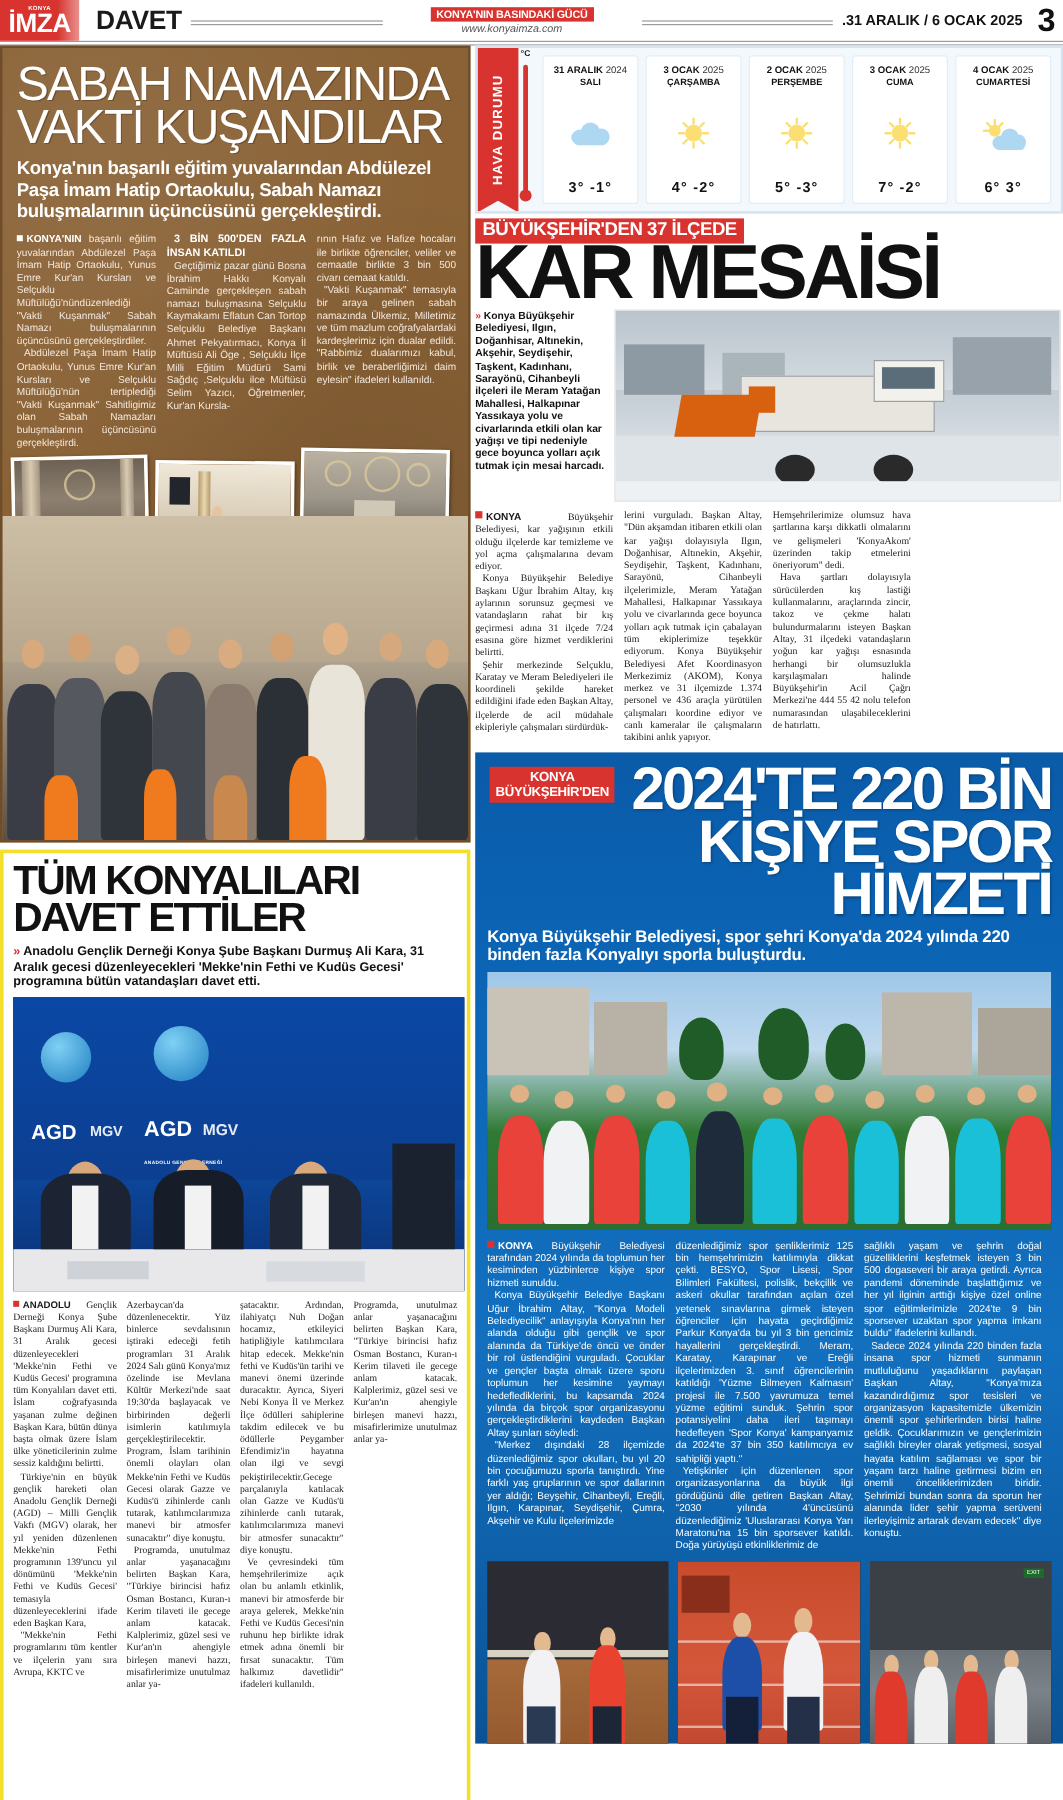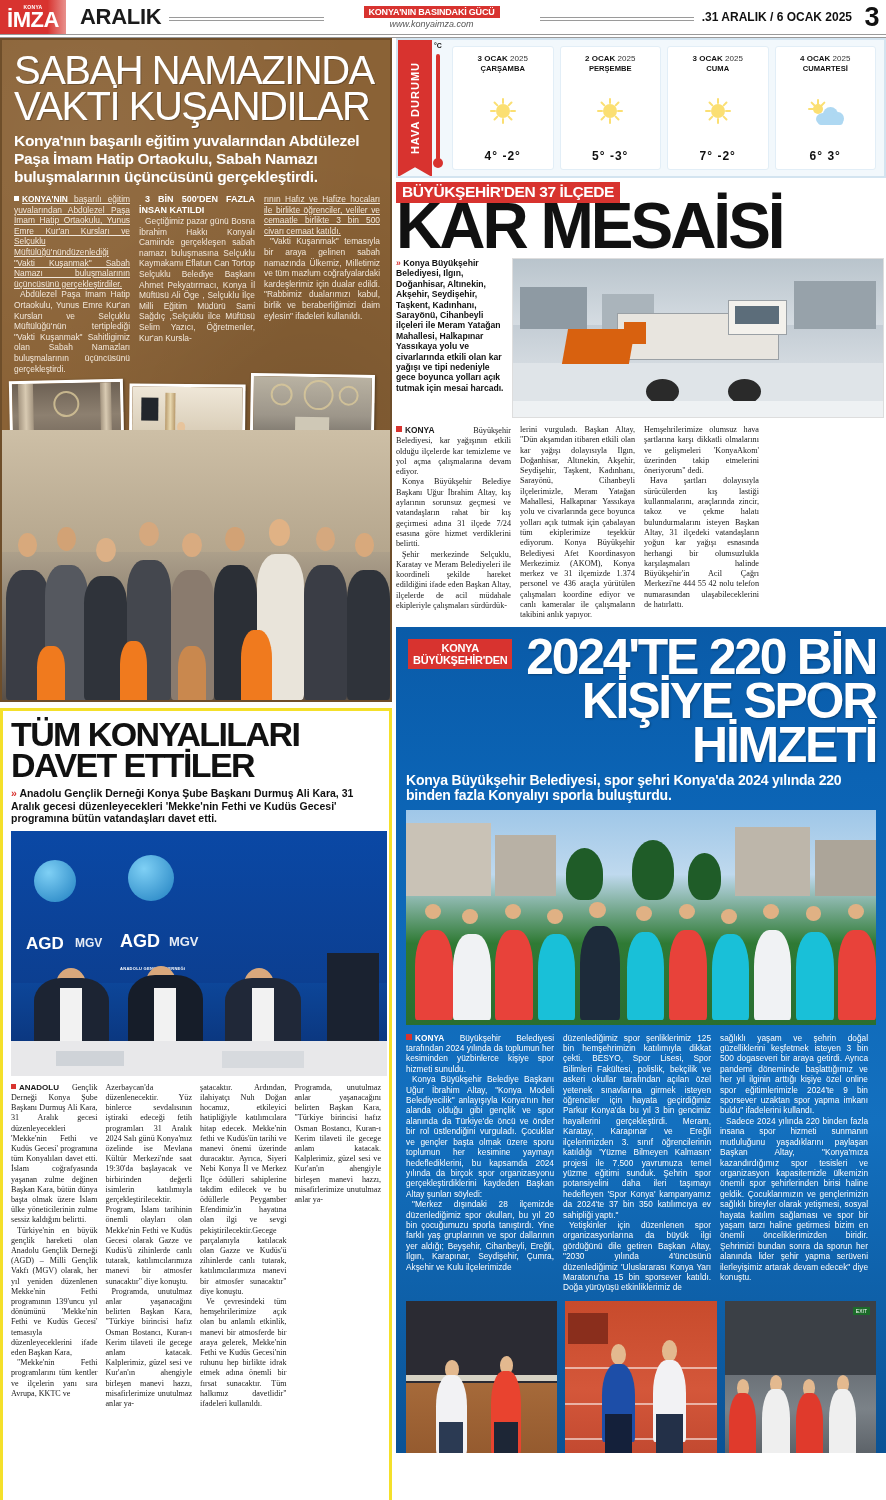--- a/index.html
+++ b/index.html
@@ -52,21 +52,21 @@
     position:relative; color:#fff; font-size:40px; line-height:36px; font-weight:normal;
     letter-spacing:-1.5px; padding:12px 10px 0 12px; text-shadow:1px 1px 0 rgba(0,0,0,.25);
   }
   .art1 .spot {
     position:relative; color:#fff; font-size:15.5px; line-height:18px; font-weight:bold;
     padding:8px 4px 6px 12px; letter-spacing:-0.3px;
   }
   .art1 .cols { position:relative; display:flex; gap:9px; padding:2px 10px 0 12px; }
   .art1 .c { width:120px; color:#f2e7da; font-size:8.4px; line-height:10.6px; text-align:justify; }
   .art1 .c p { margin-bottom:0; text-indent:6px;}
-  .art1 .c .lead { text-indent:0;text-decoration:underline; }
+  .art1 .c .lead { text-indent:0; }
   .art1 .sq { display:inline-block; width:5px; height:5px; background:#fff; margin-right:3px; vertical-align:1px;}
   .art1 .kicker { font-weight:bold; color:#fff; }
   .art1 .sub { font-weight:bold; color:#fff; font-size:9px; line-height:11px; text-indent:0; }
   .photo-row { position:relative; margin:6px 0 0 0; padding:0 8px; display:flex; gap:5px; align-items:flex-start;}
   .ph { border:3px solid #fff; box-shadow:1px 1px 3px rgba(0,0,0,.4); overflow:hidden; position:relative;}
   .ph1 { width:114px; height:112px; transform:rotate(-1.2deg); }
   .ph2 { width:116px; height:112px; transform:rotate(0.6deg); margin-top:4px;}
   .ph3 { width:124px; height:116px; transform:rotate(1deg); margin-top:-6px;}
   .bigphoto { position:absolute; left:0; bottom:0; width:392px; height:270px; overflow:hidden;}
 
@@ -193,21 +193,21 @@
 </head>
 <body>
 
 <div class="page">
 
   <div class="masthead">
     <div class="logo-box">
       <div class="logo-small">KONYA</div>
       <div class="logo-main">İMZA</div>
     </div>
-    <div class="section-title">ARALIK</div>
+    <div class="section-title">DAVET</div>
     <div class="rule-line">
         <div class="ln"></div>
       </div>
     <div class="center-brand">
       <div class="cb1">KONYA'NIN BASINDAKİ GÜCÜ</div>
       <div class="cb2">www.konyaimza.com</div>
     </div>
     <div class="rule-line">
         <div class="ln"></div>
       </div>
@@ -367,20 +367,33 @@
         <div class="w-flag">
           <div class="vt">HAVA DURUMU</div>
         </div>
         <div class="w-temp-col">
           <div class="deg">°C</div>
           <div class="tube"></div>
             <div class="bulb"></div>
         </div>
         <div class="w-days">
 
+          <div class="wd">
+            <div class="d1"><span>31 ARALIK</span> <span class="yr">2024</span></div>
+            <div class="d2">SALI</div>
+            <div class="ico">
+              <div class="cloud">
+                <div class="b" style="left:0;top:7px;width:16px;height:13px;"></div>
+                <div class="b" style="left:8px;top:1px;width:16px;height:16px;"></div>
+                <div class="b" style="left:18px;top:6px;width:14px;height:14px;"></div>
+                <div class="b" style="left:2px;top:12px;width:28px;height:8px;border-radius:6px;"></div>
+              </div>
+            </div>
+            <div class="temps"><span>3°</span> <span>-1°</span></div>
+          </div>
 
           <div class="wd">
             <div class="d1"><span>3 OCAK</span> <span class="yr">2025</span></div>
             <div class="d2">ÇARŞAMBA</div>
             <div class="ico">
               <div class="sun">
                 <div class="core"></div>
                 <div class="ray" style="transform:rotate(0deg)"></div>
                   <div class="ray" style="transform:rotate(45deg)"></div>
                 <div class="ray" style="transform:rotate(90deg)"></div>

